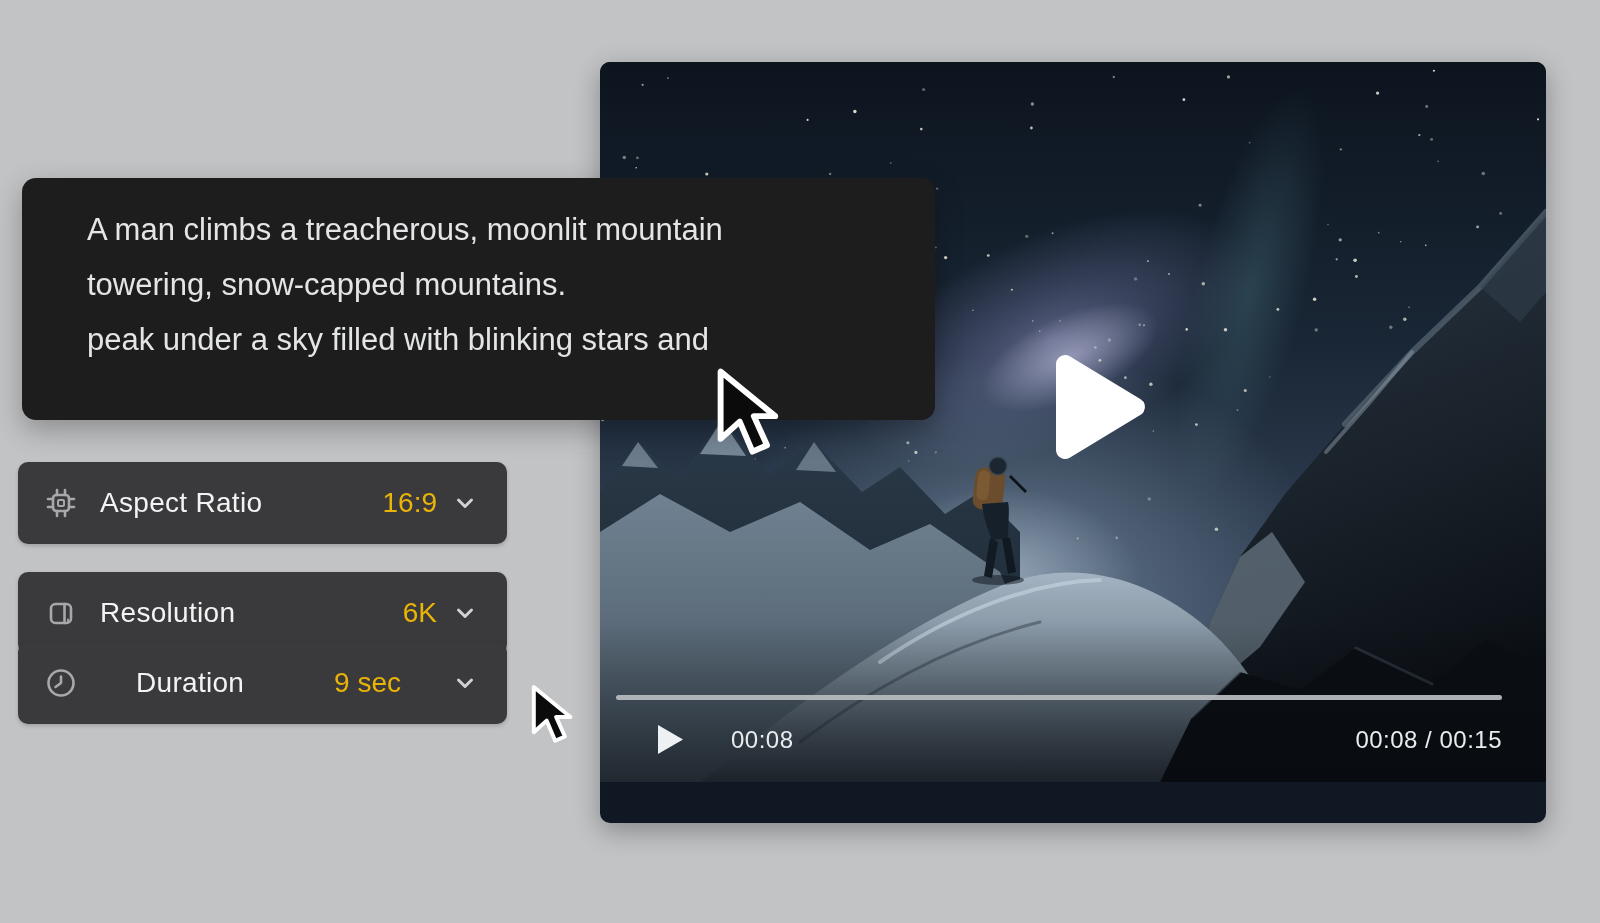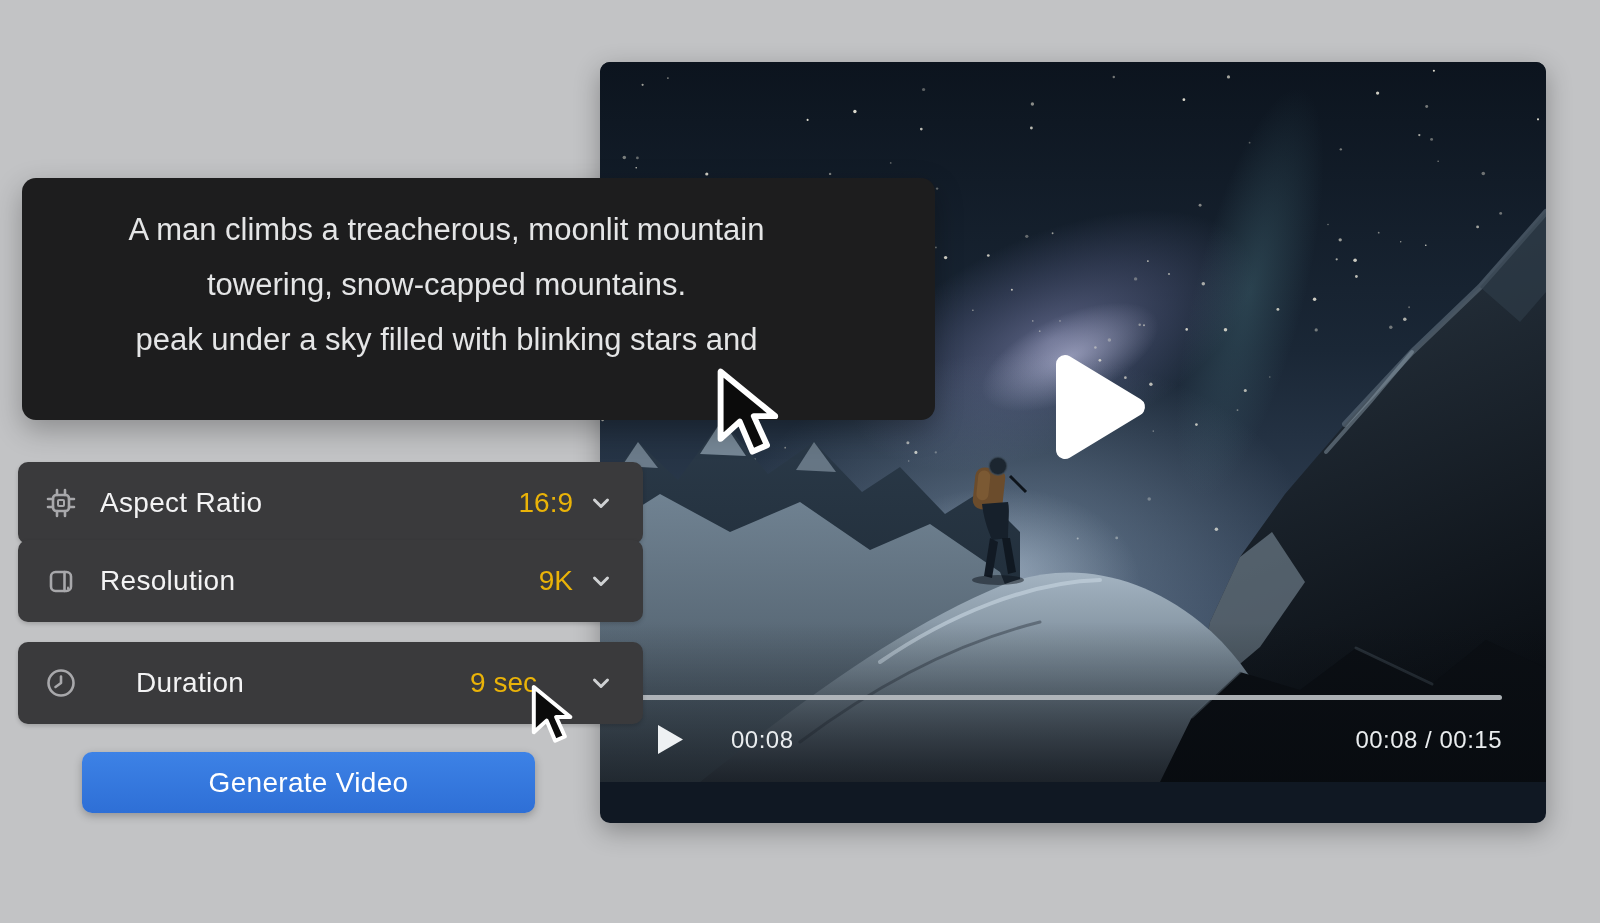--- a/index.html
+++ b/index.html
@@ -11,34 +11,34 @@
   .video-card{
     position:absolute;left:600px;top:62px;width:946px;height:761px;
     border-radius:10px;overflow:hidden;background:#101823;
     box-shadow:0 8px 26px rgba(0,0,0,.30);
   }
   .video-card svg{display:block;}
   
   .prompt{
     position:absolute;left:22px;top:178px;width:913px;height:242px;
     box-sizing:border-box;background:#1d1d1e;border-radius:14px;
-    padding:24px 110px 24px 46px;color:#e4e5e6;font-size:31px;line-height:55px;
-    box-shadow:0 10px 28px rgba(0,0,0,.28);z-index:3;text-align:center;
+    padding:24px 110px 24px 65px;color:#e4e5e6;font-size:31px;line-height:55px;
+    box-shadow:0 10px 28px rgba(0,0,0,.28);z-index:3;
   }
   
   .row{
-    position:absolute;left:18px;width:625px;height:82px;box-sizing:border-box;
+    position:absolute;left:18px;width:489px;height:82px;box-sizing:border-box;
     background:#3a3a3c;border-radius:10px;display:flex;align-items:center;
     padding:0 30px 0 26px;box-shadow:0 2px 4px rgba(0,0,0,.18);cursor:pointer;
   }
   .row .icon{width:34px;height:34px;flex:0 0 auto;display:flex;}
   .row .label{margin-left:22px;font-size:28px;font-weight:500;color:#f3f3f4;letter-spacing:.3px;}
   .row .value{margin-left:auto;font-size:28px;color:#eab308;}
   .row .chev{margin-left:16px;width:24px;height:24px;flex:0 0 auto;display:flex;}
-  #row-aspect{top:462px;} #row-res{top:540px;} #row-dur{top:642px;gap:36px;}
+  #row-aspect{top:462px;} #row-res{top:572px;} #row-dur{top:642px;gap:36px;}
   
   .generate{
     position:absolute;left:82px;top:752px;width:453px;height:61px;border:none;
     border-radius:10px;background:linear-gradient(180deg,#3d82e6,#2e6fd6);
     color:#ffffff;font-size:28px;font-weight:500;font-family:inherit;
     box-shadow:0 3px 8px rgba(0,0,0,.25);cursor:pointer;letter-spacing:.3px;
   }
   
   .cursor{position:absolute;z-index:9;pointer-events:none;}
   #cursor-main{left:715px;top:367px;width:64px;height:91px;}
@@ -292,21 +292,21 @@
 
   <div class="row" id="row-res">
     <span class="icon">
       <svg width="34" height="34" viewBox="0 0 34 34" fill="none" stroke="#a8a8ab" stroke-width="2.6" stroke-linecap="round" stroke-linejoin="round">
         <rect x="7" y="8" width="20" height="19" rx="4.5"></rect>
         <path d="M20.5,8 L20.5,27"></path>
         <path d="M24,23.5 L24,25" stroke-width="2"></path>
       </svg>
     </span>
     <span class="label">Resolution</span>
-    <span class="value">9K</span>
+    <span class="value">6K</span>
     <span class="chev">
       <svg width="24" height="24" viewBox="0 0 24 24" fill="none" stroke="#cfd1d3" stroke-width="3" stroke-linecap="round" stroke-linejoin="round">
           <path d="M5.5,9 L12,15.5 L18.5,9"></path>
         </svg>
     </span>
   </div>
 
   <div class="row" id="row-dur">
     <span class="icon">
       <svg width="34" height="34" viewBox="0 0 34 34" fill="none" stroke="#a8a8ab" stroke-width="2.6" stroke-linecap="round" stroke-linejoin="round">
@@ -316,21 +316,20 @@
     </span>
     <span class="label">Duration</span>
     <span class="value">9 sec</span>
     <span class="chev">
       <svg width="24" height="24" viewBox="0 0 24 24" fill="none" stroke="#cfd1d3" stroke-width="3" stroke-linecap="round" stroke-linejoin="round">
           <path d="M5.5,9 L12,15.5 L18.5,9"></path>
         </svg>
     </span>
   </div>
 
-  <button class="generate">Generate Video</button>
 
   <svg id="cursor-main" class="cursor" viewBox="0 0 14 20">
     <path d="M1.2,1 L1.2,15.8 L5.4,12 L8.2,18.6 L11.4,17.2 L8.5,10.8 L13.2,10.8 Z" fill="#0b0b0b" stroke="#ffffff" stroke-width="1.3" stroke-linejoin="round"></path>
   </svg>
   <svg id="cursor-small" class="cursor" viewBox="0 0 14 20">
     <path d="M1.2,1 L1.2,15.8 L5.4,12 L8.2,18.6 L11.4,17.2 L8.5,10.8 L13.2,10.8 Z" fill="#0b0b0b" stroke="#ffffff" stroke-width="1.3" stroke-linejoin="round"></path>
   </svg>
 
 </div>
 

